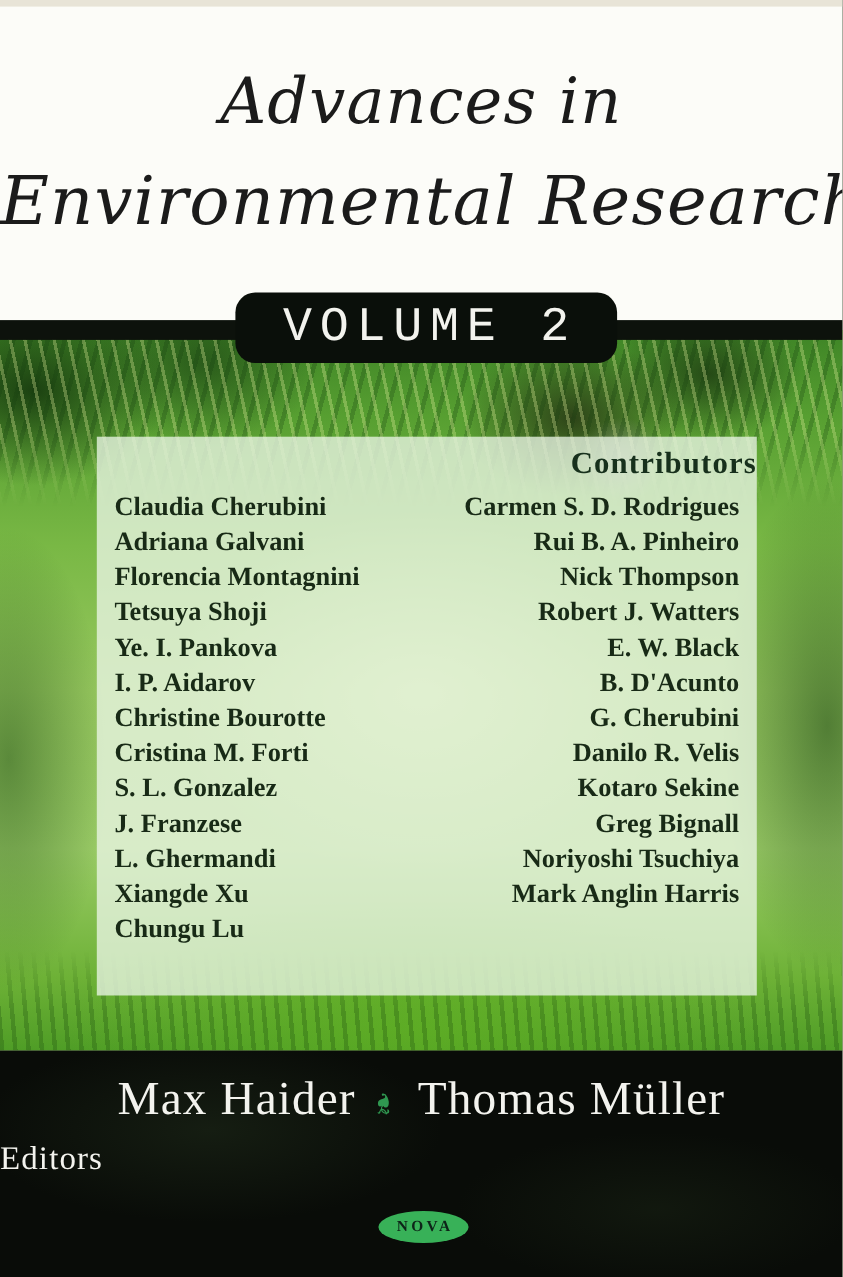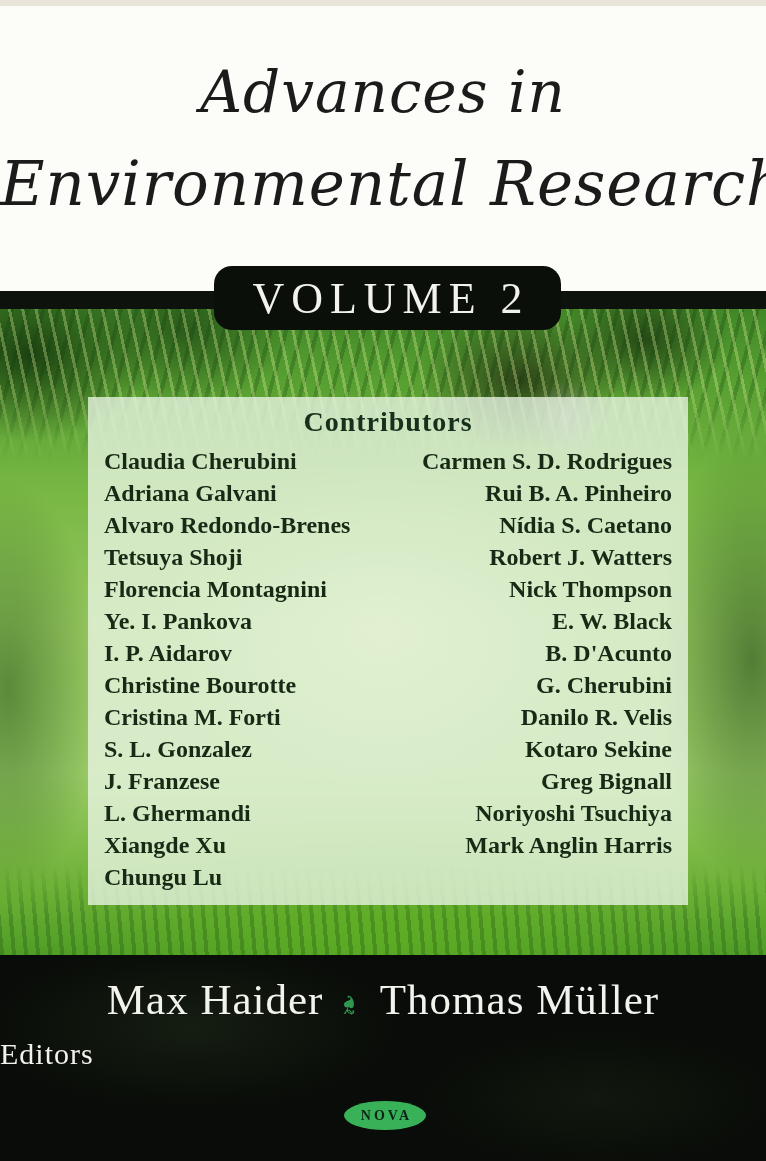--- a/index.html
+++ b/index.html
@@ -18,21 +18,21 @@
   }
   .title-line1{top:58px;font-size:58px;}
   .title-line2{top:148px;font-size:61px;}
   
   .divider{position:absolute;left:0;top:291px;width:766px;height:18px;background:#0d120c;z-index:2;}
   .volume-pill{
     position:absolute;left:214px;top:266px;width:347px;height:64px;z-index:3;
     background:#0a0f0a;border-radius:18px;
     display:flex;align-items:center;justify-content:center;
     color:#f3f3ee;font-size:44px;letter-spacing:7px;
-    font-family:Liberation Serif, serif;text-indent:7px;
+    font-family:Liberation Mono, monospace;text-indent:7px;
   }
   
   .photo{
     position:absolute;left:0;top:300px;width:766px;height:655px;z-index:1;
     background-color:#7ab23f;
     background-image:
       radial-gradient(circle 55px at 565px 118px, rgba(150,152,144,0.60), rgba(150,152,144,0) 70%),
       radial-gradient(ellipse 140px 100px at 520px 80px, rgba(35,45,18,0.80), rgba(35,45,18,0) 72%),
       radial-gradient(ellipse 120px 90px at 645px 40px, rgba(25,50,15,0.75), rgba(25,50,15,0) 70%),
       radial-gradient(ellipse 170px 120px at 30px 55px, rgba(18,50,12,0.85), rgba(18,50,12,0) 72%),
@@ -56,21 +56,21 @@
     background-image:repeating-linear-gradient(85deg, rgba(30,80,15,0.30) 0 4px, rgba(0,0,0,0) 4px 12px);
     -webkit-mask-image:linear-gradient(0deg,#000 40%,rgba(0,0,0,0));
     mask-image:linear-gradient(0deg,#000 40%,rgba(0,0,0,0));
   }
   
   .contrib-panel{
     position:absolute;left:88px;top:397px;width:600px;height:508px;z-index:2;
     background:rgba(233,245,228,0.78);
   }
   .contrib-heading{
-    margin-top:9px;text-align:center;
+    margin-top:9px;text-align:right;
     font-size:28px;font-weight:bold;letter-spacing:1px;color:#17301c;
   }
   .contrib-list{margin-top:7px;padding:0 16px 0 16px;}
   .contrib-row{
     display:flex;justify-content:space-between;align-items:flex-end;
     height:32px;line-height:32px;gap:16px;
   }
   .contrib-name{
     font-weight:bold;font-size:24px;color:#182a16;white-space:nowrap;
   }
@@ -125,33 +125,29 @@
         <div class="contrib-row">
           <span class="contrib-name">Claudia Cherubini</span>
           <span class="contrib-name">Carmen S. D. Rodrigues</span>
         </div>
 
         <div class="contrib-row">
           <span class="contrib-name">Adriana Galvani</span>
           <span class="contrib-name">Rui B. A. Pinheiro</span>
         </div>
 
-        <div class="contrib-row">
-          <span class="contrib-name">Alvaro Redondo-Brenes</span>
-          <span class="contrib-name">Nídia S. Caetano</span>
+
+        <div class="contrib-row">
+          <span class="contrib-name">Florencia Montagnini</span>
+          <span class="contrib-name">Nick Thompson</span>
         </div>
 
         <div class="contrib-row">
           <span class="contrib-name">Tetsuya Shoji</span>
           <span class="contrib-name">Robert J. Watters</span>
-        </div>
-
-        <div class="contrib-row">
-          <span class="contrib-name">Florencia Montagnini</span>
-          <span class="contrib-name">Nick Thompson</span>
         </div>
 
         <div class="contrib-row">
           <span class="contrib-name">Ye. I. Pankova</span>
           <span class="contrib-name">E. W. Black</span>
         </div>
 
         <div class="contrib-row">
           <span class="contrib-name">I. P. Aidarov</span>
           <span class="contrib-name">B. D'Acunto</span>

